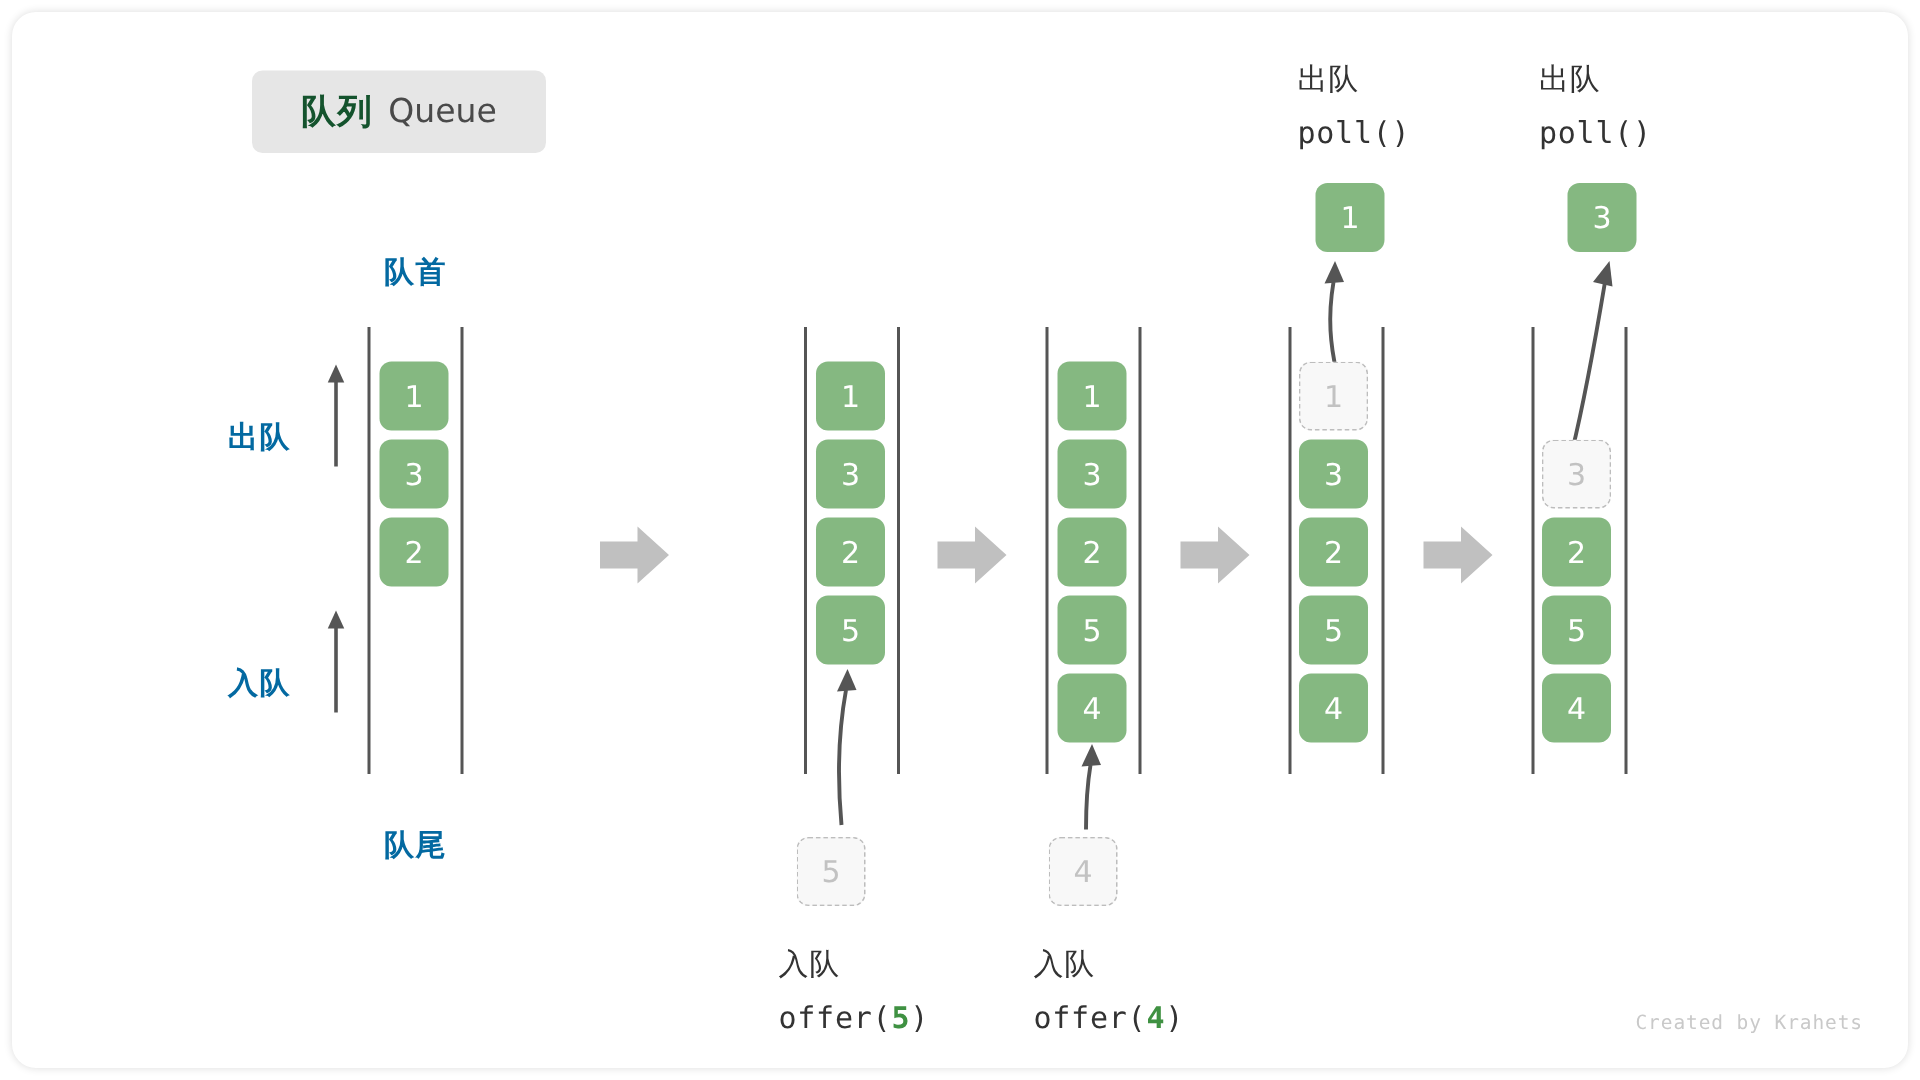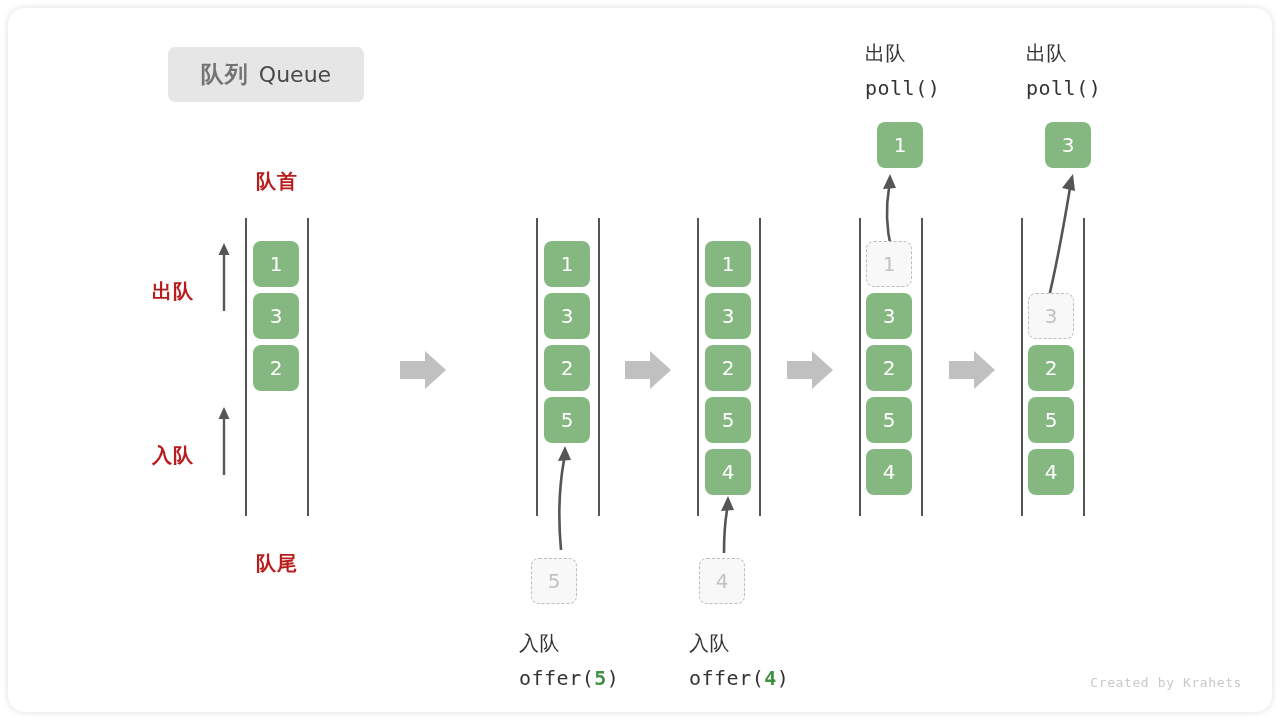--- a/index.html
+++ b/index.html
@@ -36,35 +36,35 @@
     height: 55px;
     background: #e6e6e6;
     border-radius: 7px;
     display: flex;
     align-items: center;
     justify-content: center;
   }
   #title-badge .cn {
     font-size: 23px;
     font-weight: bold;
-    color: #737373;
+    color: #14532d;
     letter-spacing: 1px;
   }
   #title-badge .en {
     font-size: 22px;
     color: #4a4a4a;
     font-family: "DejaVu Sans", sans-serif;
     margin-left: 10px;
   }
 
   
   .cn-label {
     font-size: 20px;
     font-weight: bold;
-    color: #b91c1c;
+    color: #0369a1;
     white-space: nowrap;
     letter-spacing: 1px;
   }
   .op-label {
     font-size: 20px;
     color: #333333;
     white-space: nowrap;
     line-height: 35px;
     letter-spacing: 0.5px;
   }

